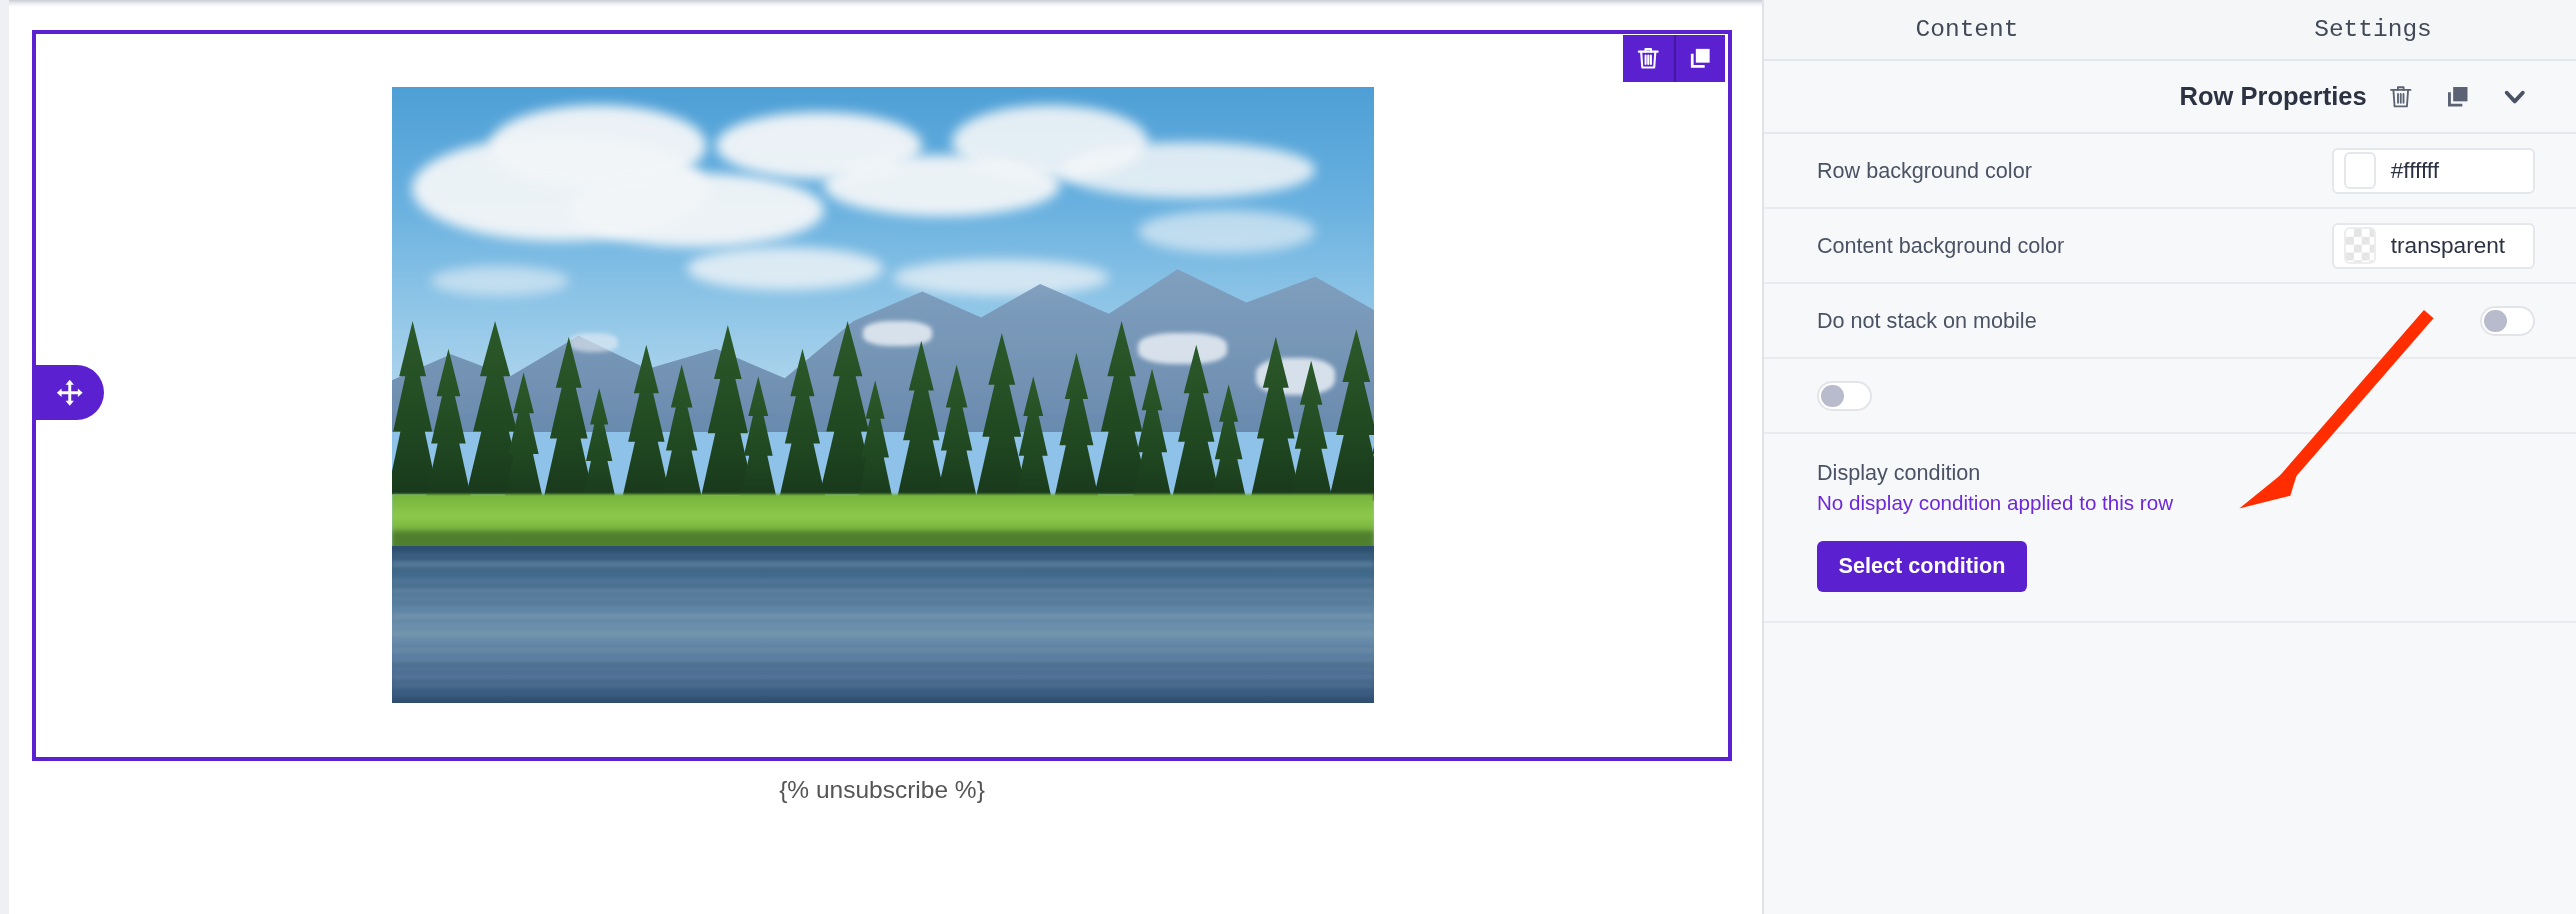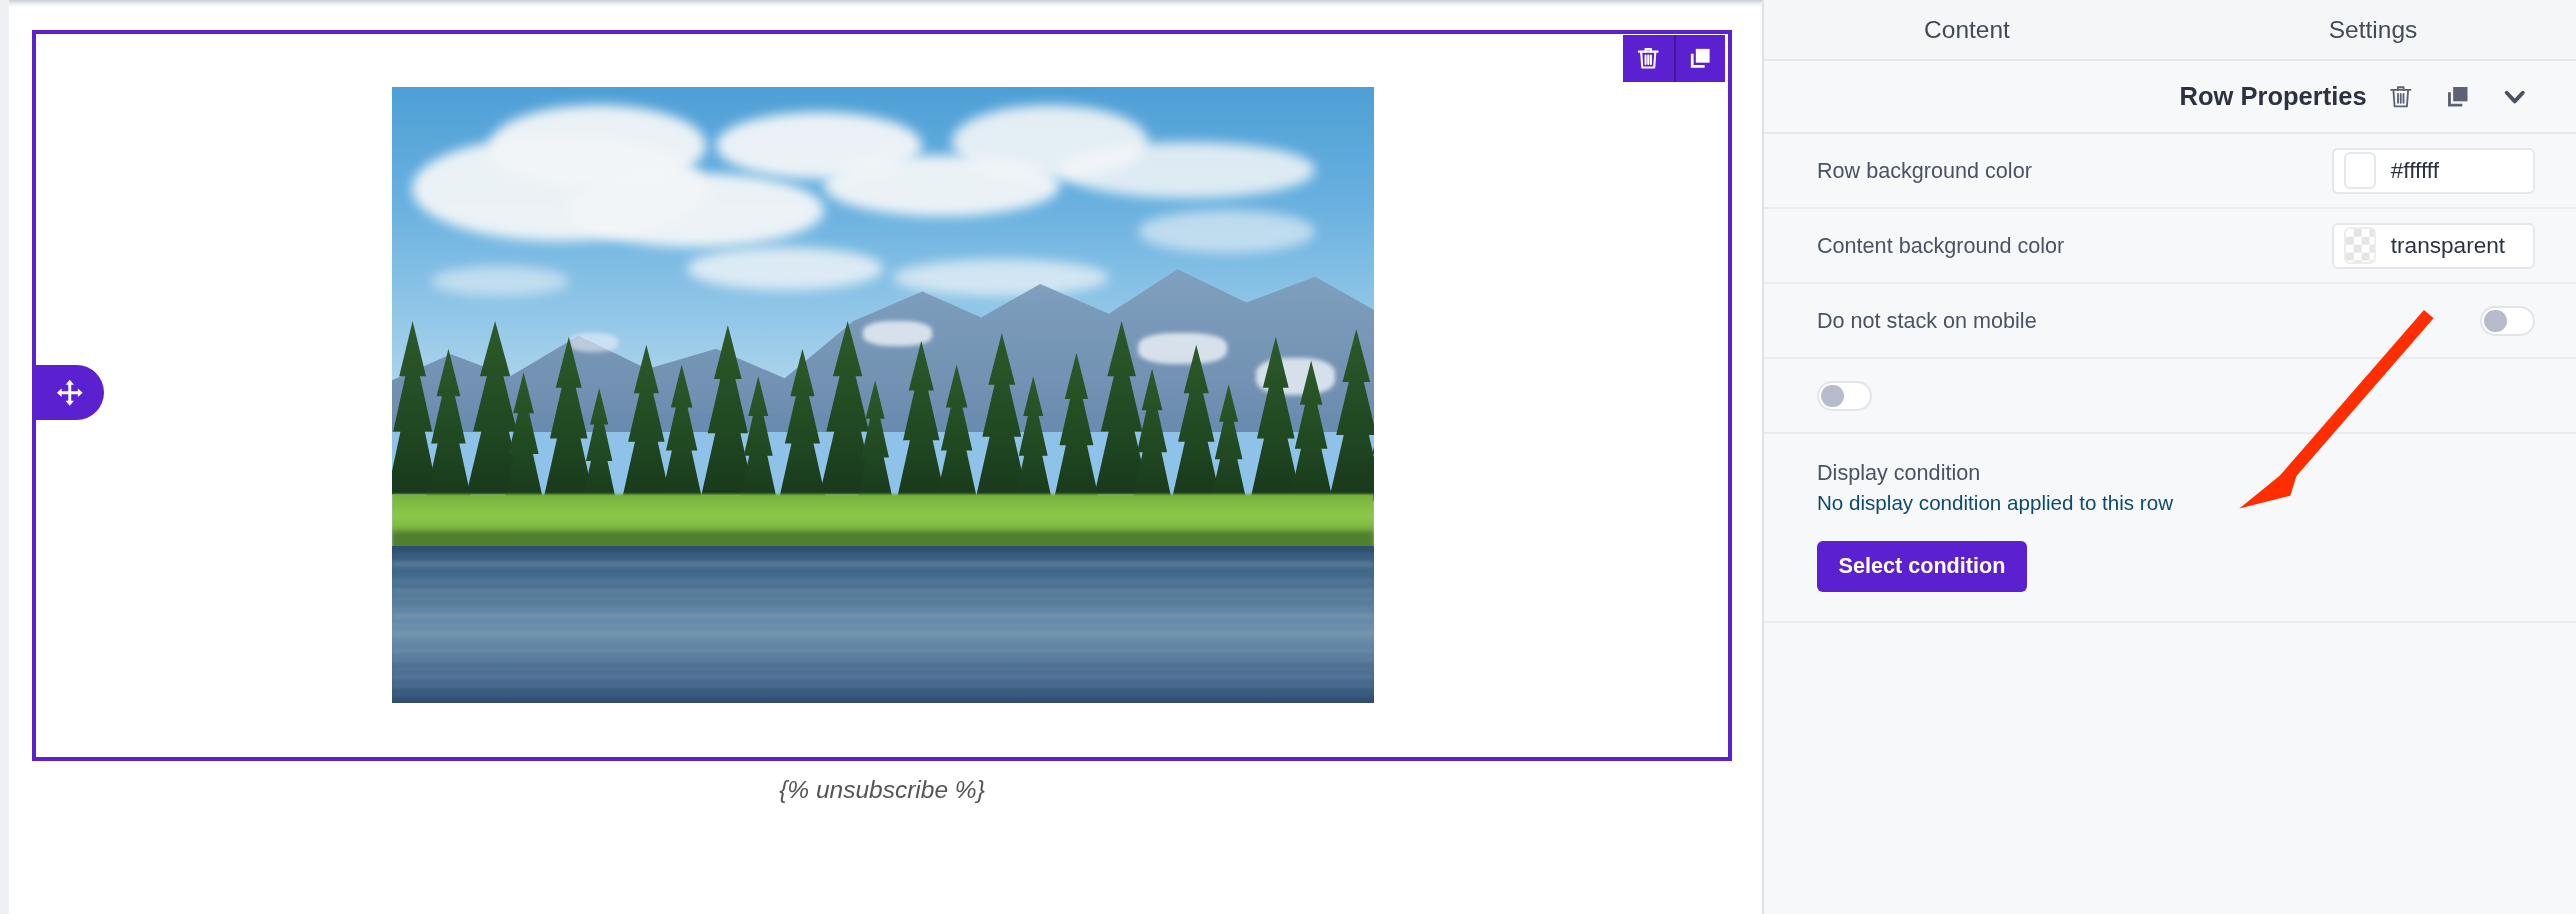--- a/index.html
+++ b/index.html
@@ -20,21 +20,20 @@
     background: #ffffff;
   }
 
   
   .canvas-area {
     position: relative;
     width: 1762px;
     height: 915px;
     background: #ffffff;
     overflow: hidden;
-    font-style: italic;
   }
 
   .canvas-edge-left {
     position: absolute;
     left: 0; top: 0;
     width: 8.8px; height: 915px;
     background: #eef0f4;
   }
 
   .canvas-top-shadow {
@@ -223,20 +222,21 @@
     height: 915px;
     background: #f7f8fa;
     border-left: 2.9px solid #dfe2e8;
   }
 
   .tabs {
     display: flex;
     height: 61px;
     background: #f7f8fa;
     border-bottom: 2px solid #e3e6ea;
+    font-family: Liberation Mono, monospace;
   }
   .tab {
     flex: 1;
     display: flex;
     align-items: center;
     justify-content: center;
     font-size: 24.5px;
     color: #434a57;
     cursor: pointer;
     position: relative;
@@ -352,21 +352,21 @@
     background: #f7f8fa;
     border-bottom: 2px solid #e9ebf0;
   }
   .cond-title {
     font-size: 21.6px;
     color: #4a5263;
     margin-bottom: 5.9px;
   }
   .cond-sub {
     font-size: 20.6px;
-    color: #0c4a6e;
+    color: #6d28d9;
     margin-bottom: 25.5px;
   }
   .cond-buttons { display: flex; gap: 10.8px; }
   .btn-primary {
     background: #5b21d0;
     color: #ffffff;
     font-size: 21.6px;
     font-weight: bold;
     border: none;
     border-radius: 5.9px;

